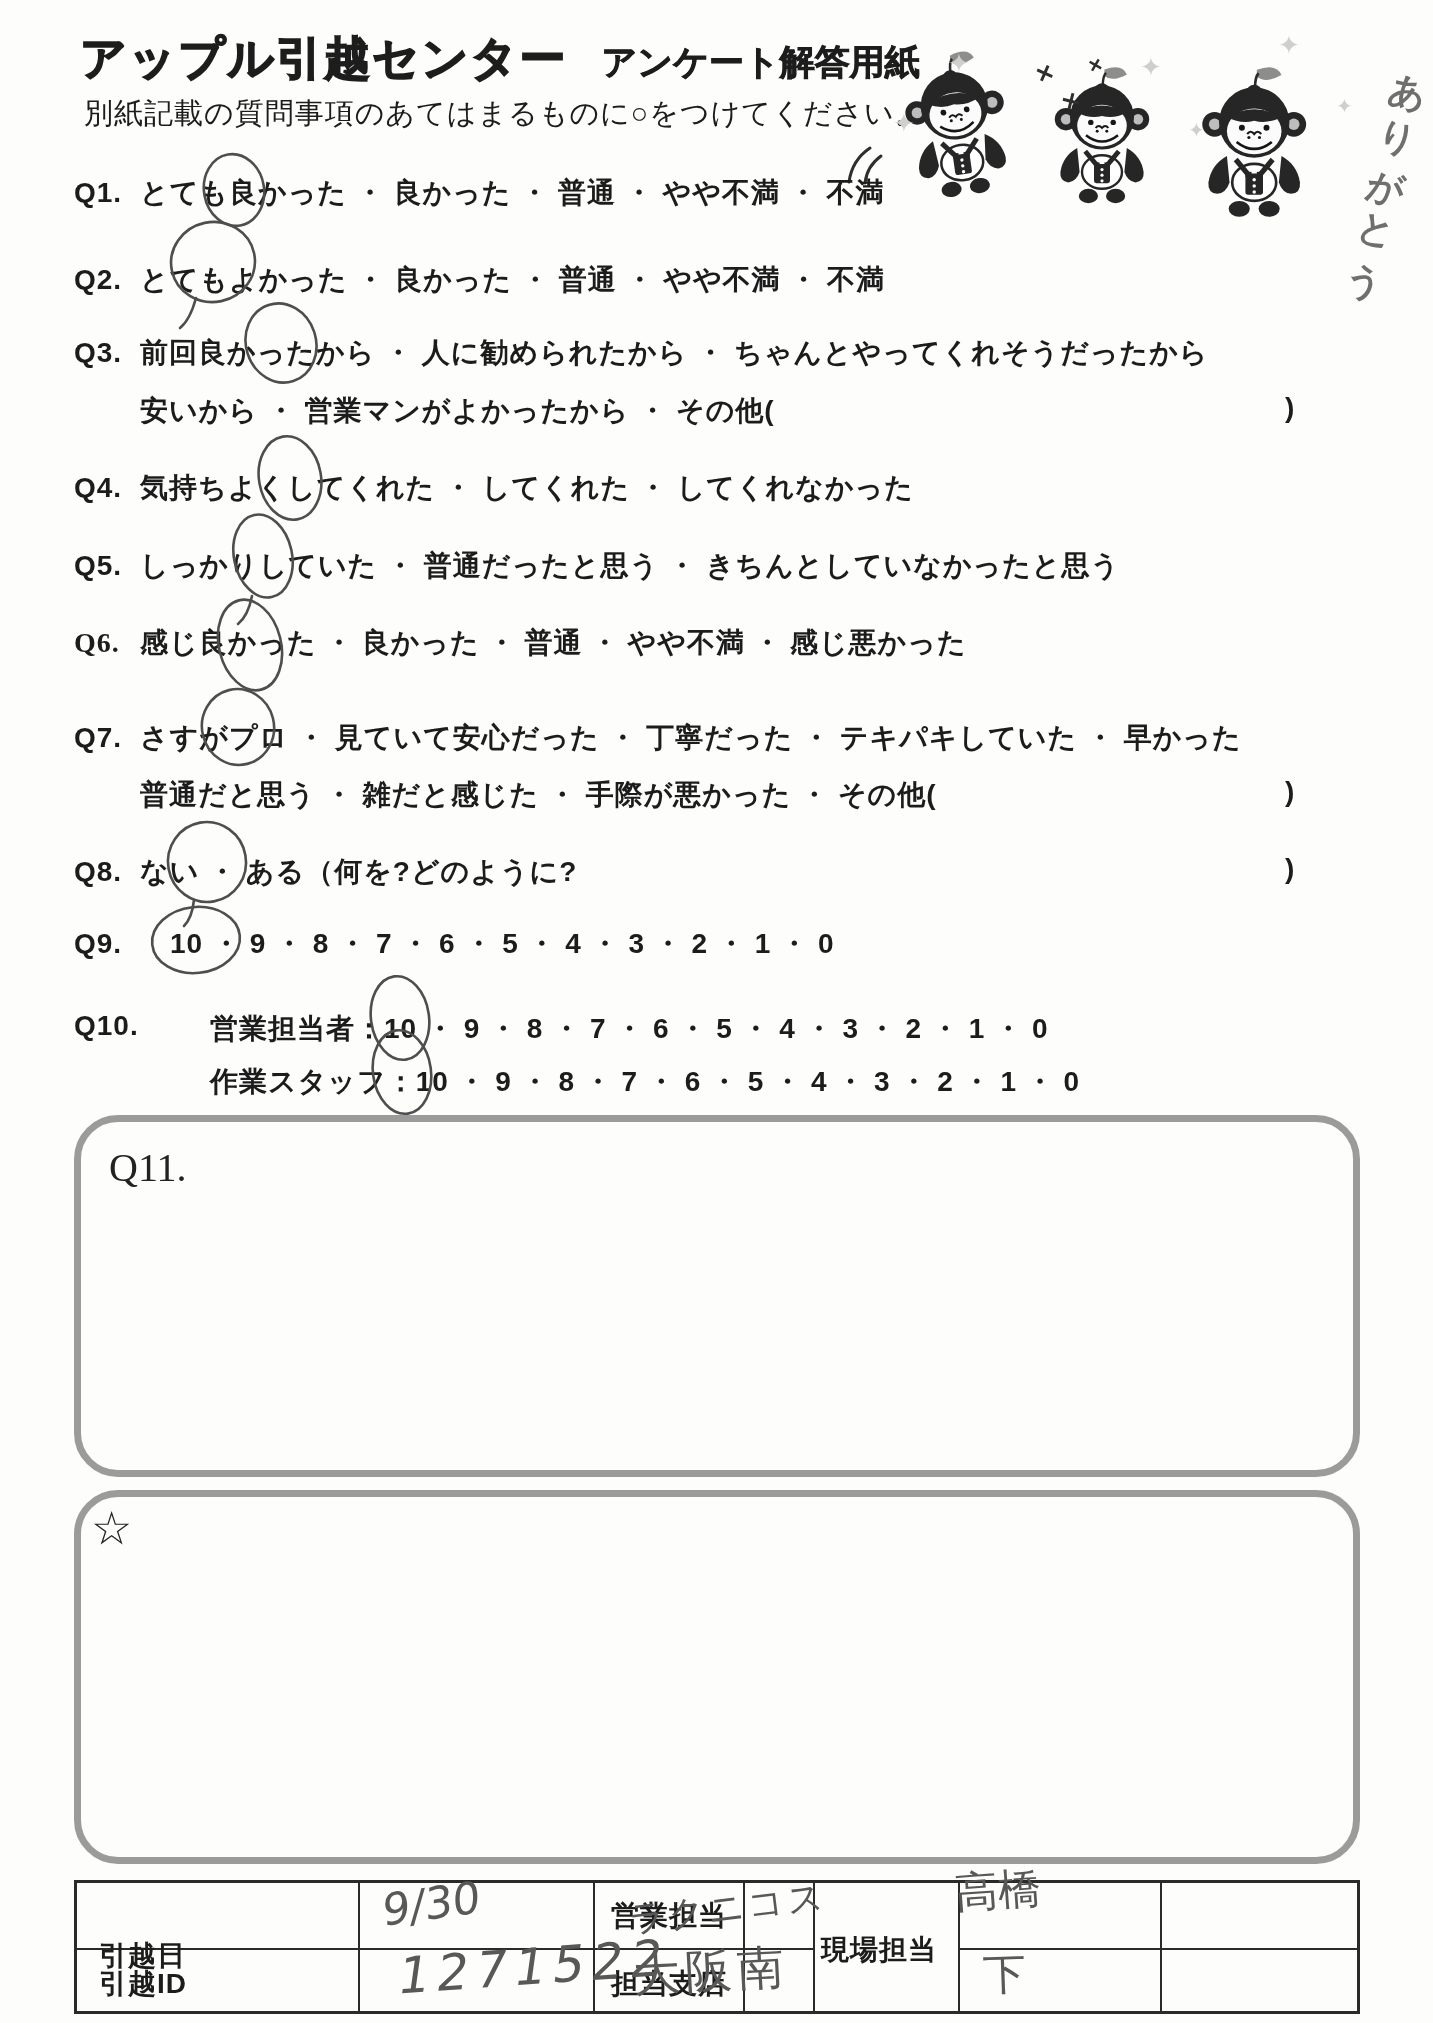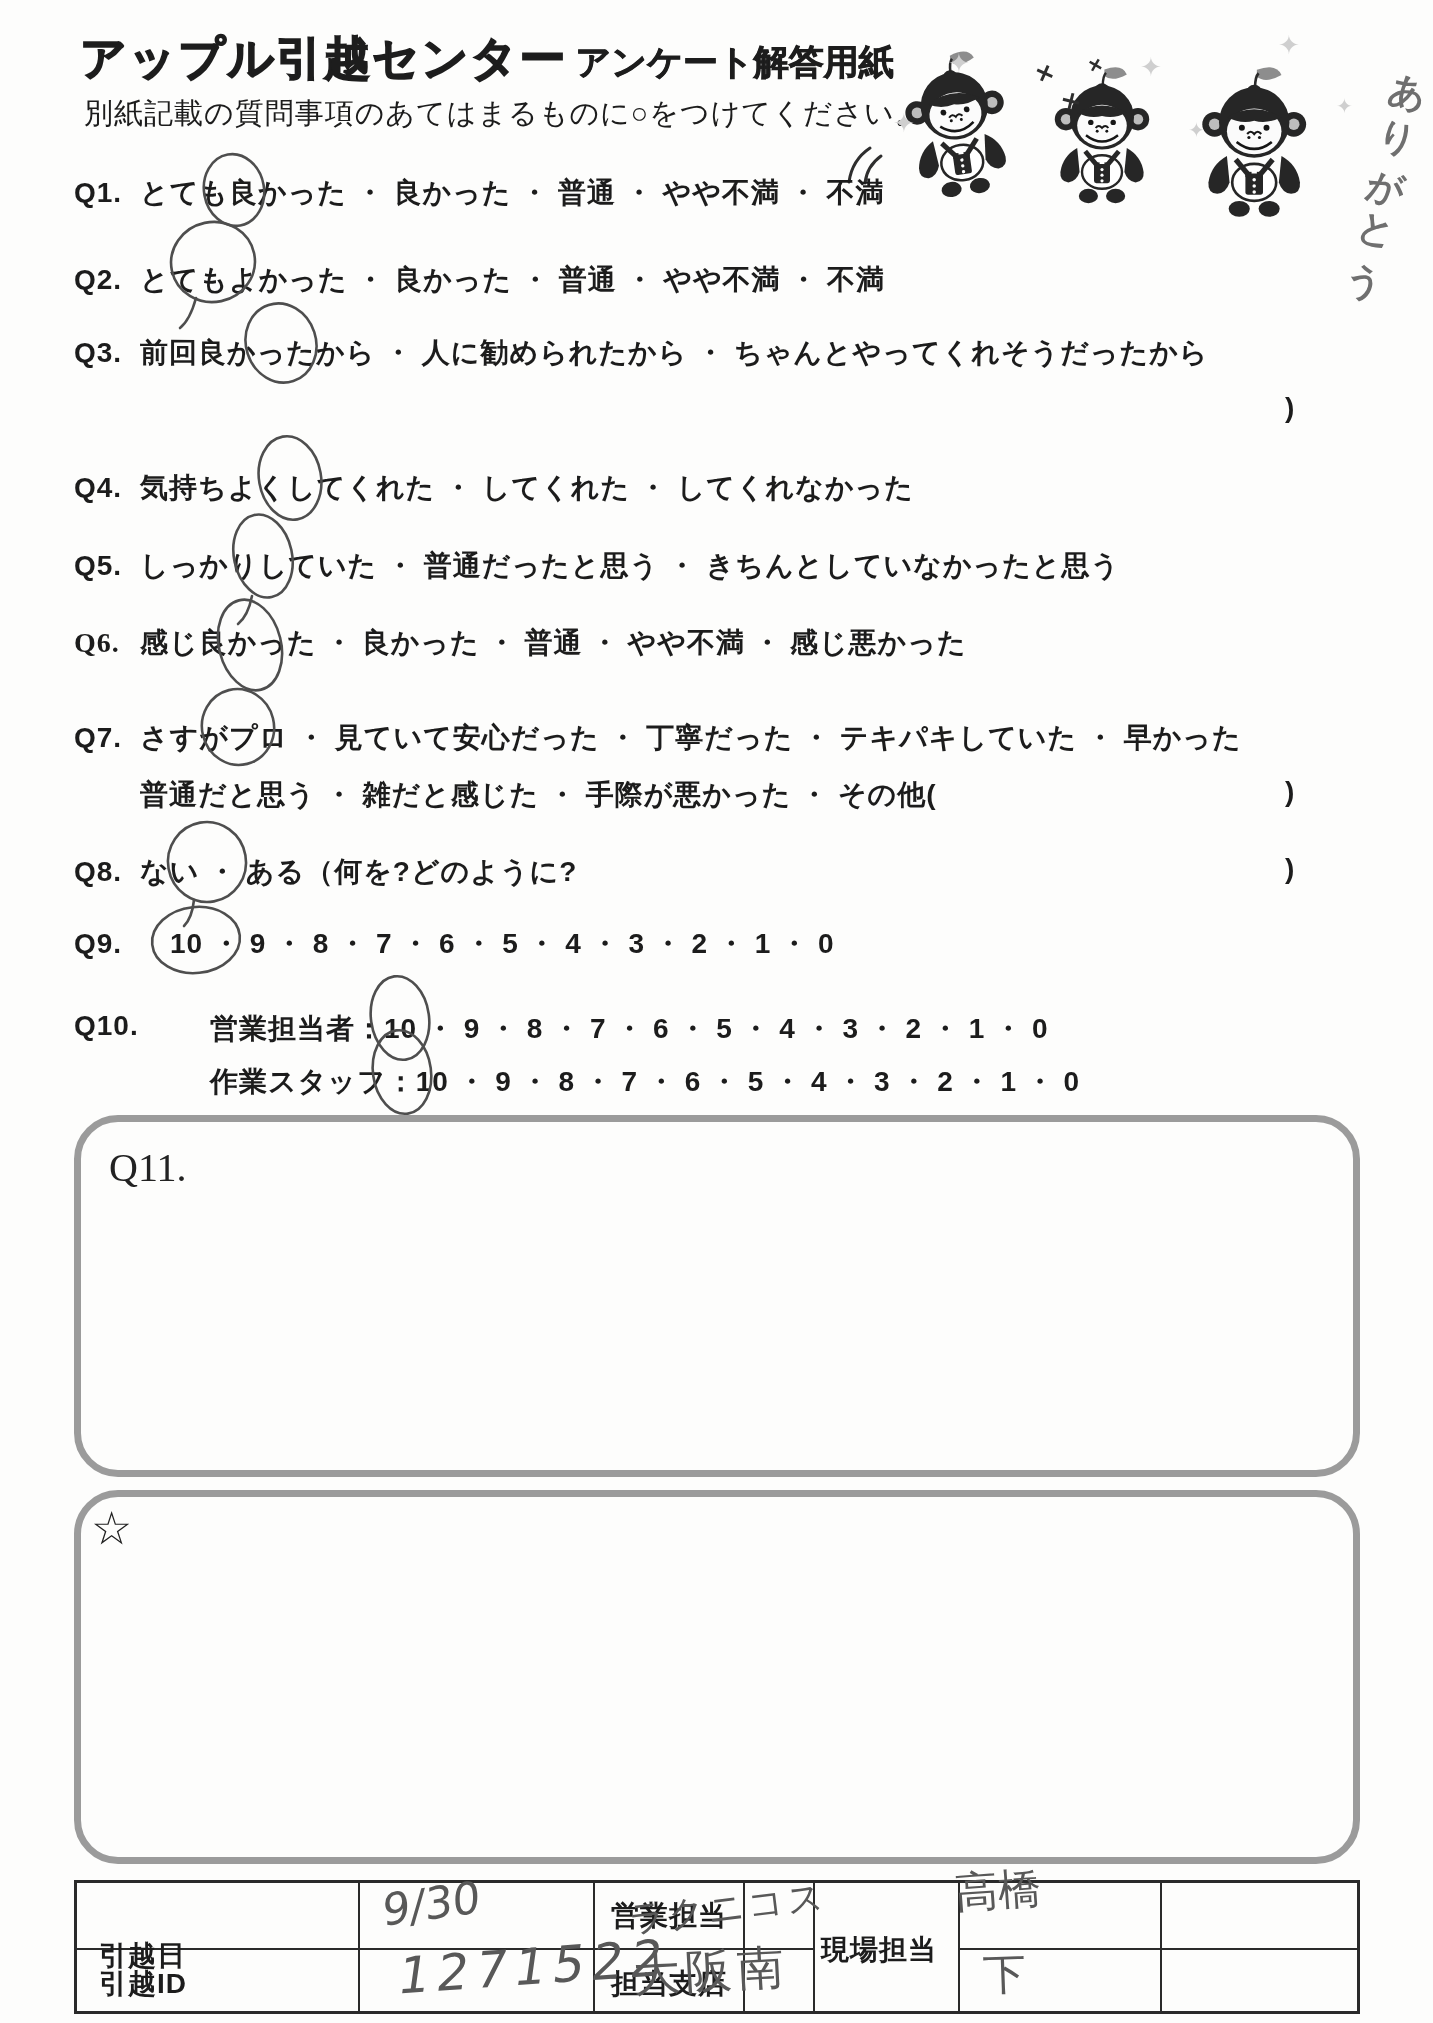--- a/index.html
+++ b/index.html
@@ -5,21 +5,21 @@
   html,body{margin:0;padding:0;}
   body{
     width:1433px;height:2023px;position:relative;overflow:hidden;
     background:#fdfdfc;color:#1c1c1c;
     font-family:"Liberation Sans","DejaVu Sans",sans-serif;
   }
   .abs{position:absolute;}
   
   .titlebar{left:80px;top:28px;display:flex;align-items:baseline;white-space:nowrap;justify-content:space-between;}
   .brand{font-size:46px;font-weight:bold;letter-spacing:2px;-webkit-text-stroke:1.6px #1d1d1d;}
-  .sheet-title{font-size:35px;font-weight:bold;margin-left:8px;-webkit-text-stroke:0.8px #1d1d1d;}
+  .sheet-title{font-size:35px;font-weight:bold;margin-left:34px;-webkit-text-stroke:0.8px #1d1d1d;}
   .subtitle{left:84px;top:94px;font-size:29px;font-weight:500;letter-spacing:1px;}
   
   .qrow{position:absolute;left:74px;font-size:28px;font-weight:600;white-space:nowrap;letter-spacing:1px;}
   .qlabel{display:inline-block;width:66px;}
   .qlabel.wide{width:96px;}
   .paren-close{position:absolute;left:1211px;top:0;}
   .q10row{position:absolute;left:210px;font-size:28px;font-weight:600;white-space:nowrap;letter-spacing:1px;}
   
   .thanks{right:18px;top:46px;writing-mode:vertical-rl;font-size:37px;font-weight:bold;
           color:#6f6f6f;letter-spacing:6px;transform:rotate(13deg);}
@@ -122,21 +122,21 @@
 <div class="qrow" style="top:174px;">
   <span class="qlabel">Q1.</span><span>とても良かった ・ 良かった ・ 普通 ・ やや不満 ・ 不満</span>
 </div>
 <div class="qrow" style="top:261px;">
   <span class="qlabel">Q2.</span><span>とてもよかった ・ 良かった ・ 普通 ・ やや不満 ・ 不満</span>
 </div>
 <div class="qrow" style="top:334px;">
   <span class="qlabel">Q3.</span><span>前回良かったから ・ 人に勧められたから ・ ちゃんとやってくれそうだったから</span>
 </div>
 <div class="qrow" style="top:392px;">
-  <span class="qlabel"></span>
+  <span class="qlabel"></span><span>安いから ・ 営業マンがよかったから ・ その他(</span>
   <span class="paren-close">)</span>
 </div>
 <div class="qrow" style="top:469px;">
   <span class="qlabel">Q4.</span><span>気持ちよくしてくれた ・ してくれた ・ してくれなかった</span>
 </div>
 <div class="qrow" style="top:547px;">
   <span class="qlabel">Q5.</span><span>しっかりしていた ・ 普通だったと思う ・ きちんとしていなかったと思う</span>
 </div>
 <div class="qrow" style="top:624px;font-family:Liberation Serif, serif;">
   <span class="qlabel">Q6.</span><span>感じ良かった ・ 良かった ・ 普通 ・ やや不満 ・ 感じ悪かった</span>

